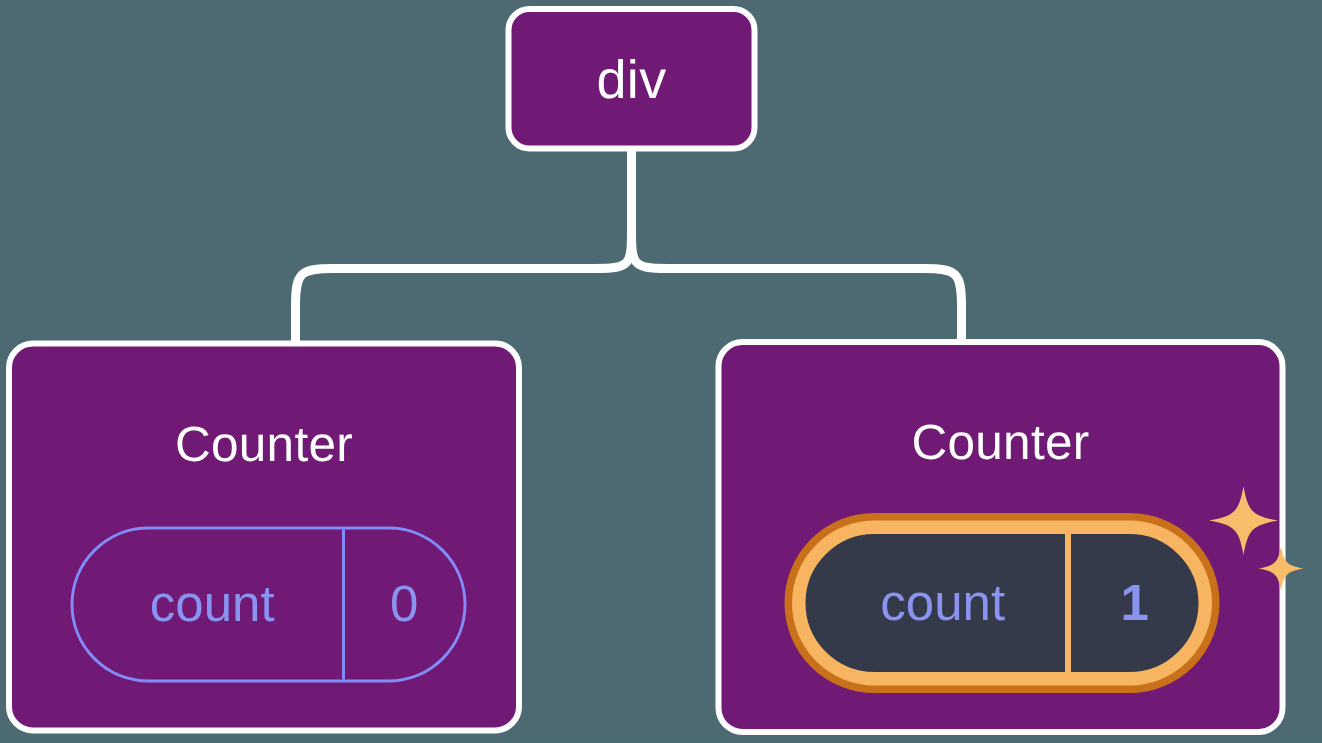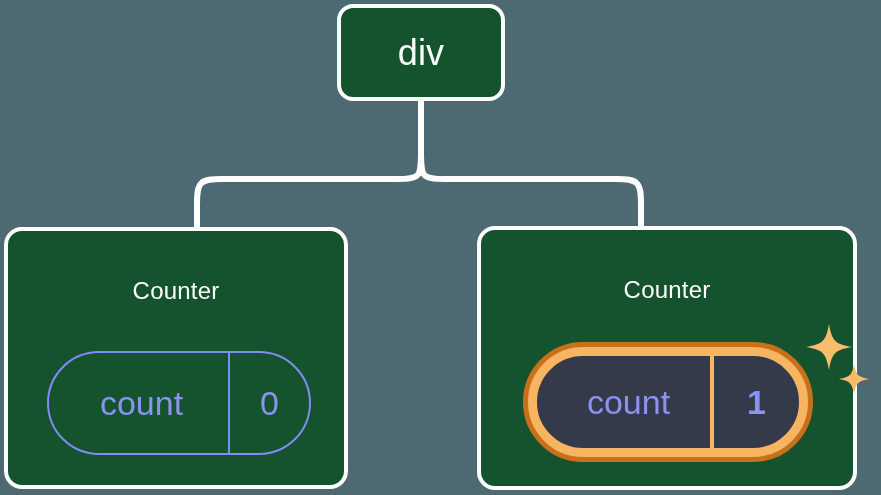--- a/index.html
+++ b/index.html
@@ -26,21 +26,21 @@
     top: 0;
     width: 881px;
     height: 495px;
     pointer-events: none;
   }
 
   
   .node {
     position: absolute;
     box-sizing: border-box;
-    background: #14532d;
+    background: #701a75;
     border: 4px solid #ffffff;
     border-radius: 18px;
   }
   #node-div {
     left: 337px;
     top: 4px;
     width: 168px;
     height: 97px;
     border-radius: 16px;
     display: flex;
@@ -67,21 +67,21 @@
     height: 264px;
   }
 
   .node-title {
     position: absolute;
     left: 0;
     right: 0;
     top: 48px;
     text-align: center;
     color: #ffffff;
-    font-size: 24px;
+    font-size: 33px;
     line-height: 1;
     letter-spacing: 0.2px;
   }
 
   
   .pill {
     position: absolute;
     box-sizing: border-box;
     display: flex;
     align-items: stretch;

